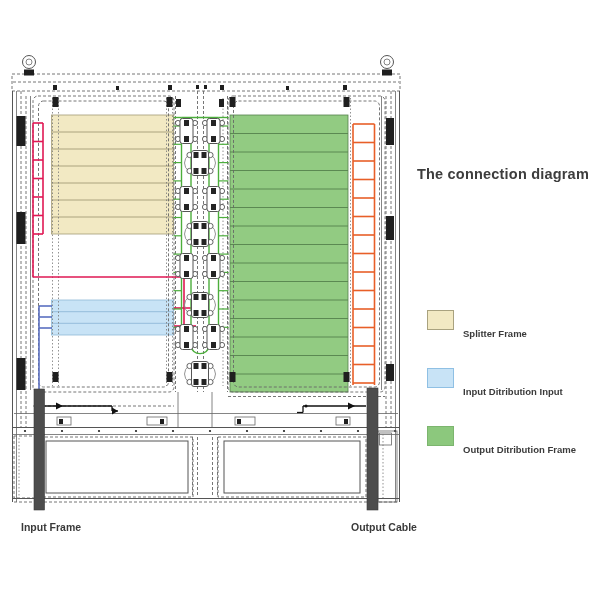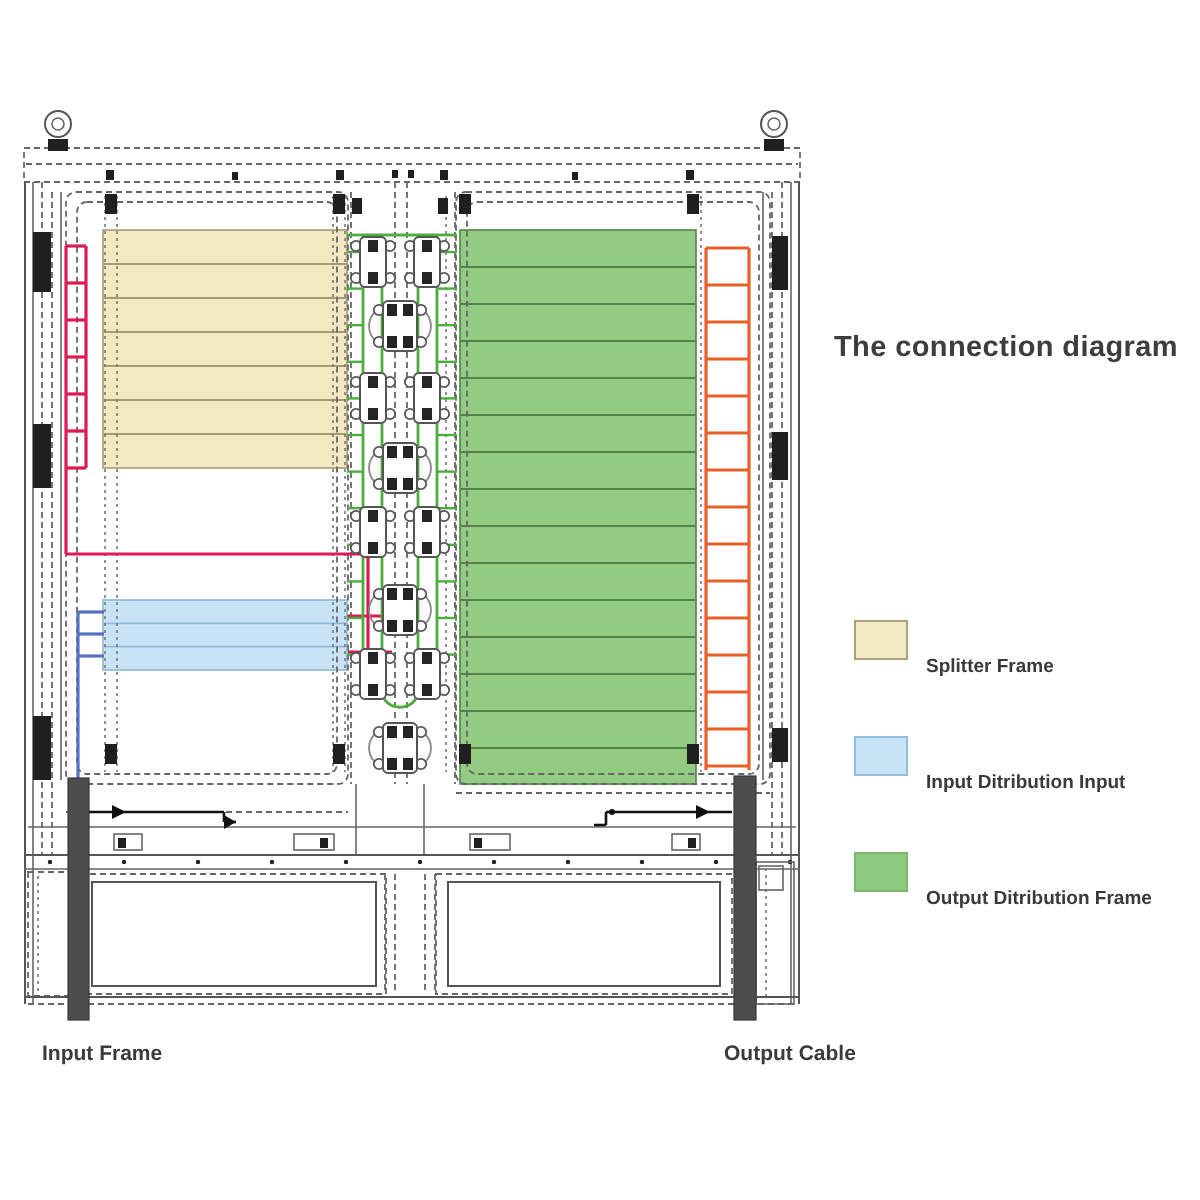--- a/index.html
+++ b/index.html
@@ -386,14 +386,14 @@
   <div class="legend-row" style="top:368px;">
     <div class="legend-swatch" style="background: rgb(200, 227, 246); border-color: rgb(143, 192, 228);"></div>
     <span class="legend-label">Input Ditribution Input</span>
   </div>
   <div class="legend-row" style="top:426px;">
     <div class="legend-swatch" style="background: rgb(140, 200, 125); border-color: rgb(124, 181, 110);"></div>
     <span class="legend-label">Output Ditribution Frame</span>
   </div>
 
   <div class="abs cable-label" style="left:21px;top:521px;">Input Frame</div>
-  <div class="abs cable-label" style="left:351px;top:521px;margin-left:11px;">Output Cable</div>
+  <div class="abs cable-label" style="left:351px;top:521px;">Output Cable</div>
 </div>
 
 </body></html>

